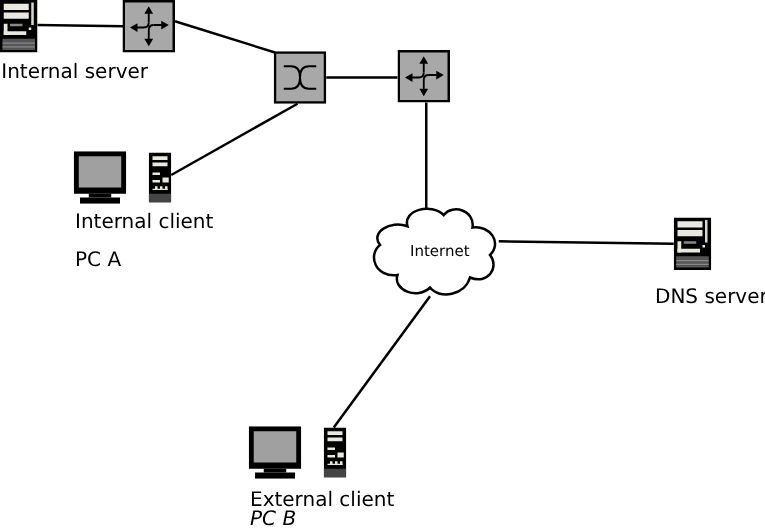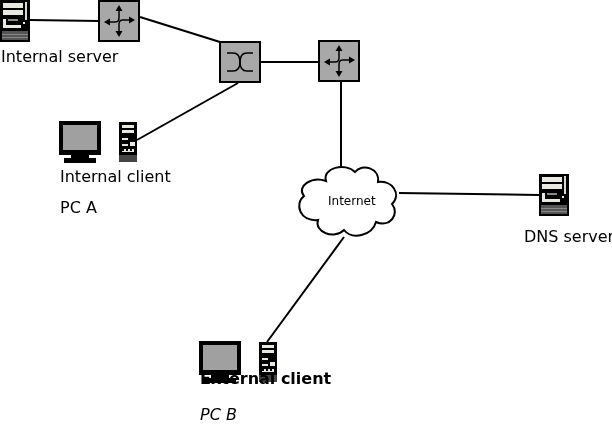--- a/index.html
+++ b/index.html
@@ -109,14 +109,14 @@
 
 <div class="label" style="left:1px; top:47px;">Internal server</div>
 
 <div class="label" style="left:60px; top:167px;">Internal client</div>
 <div class="label" style="left:60px; top:187px;margin-top:11px;">PC A</div>
 
 <div class="cloud-label" style="left:328px; top:194px;">Internet</div>
 
 <div class="label" style="left:524px; top:227px;">DNS server</div>
 
-<div class="label" style="left:200px; top:369px;font-weight:bold;">External client</div>
+<div class="label" style="left:200px; top:390px;">External client</div>
 <div class="label" style="left:200px; top:405px;font-style:italic;">PC B</div>
 
 </body></html>

